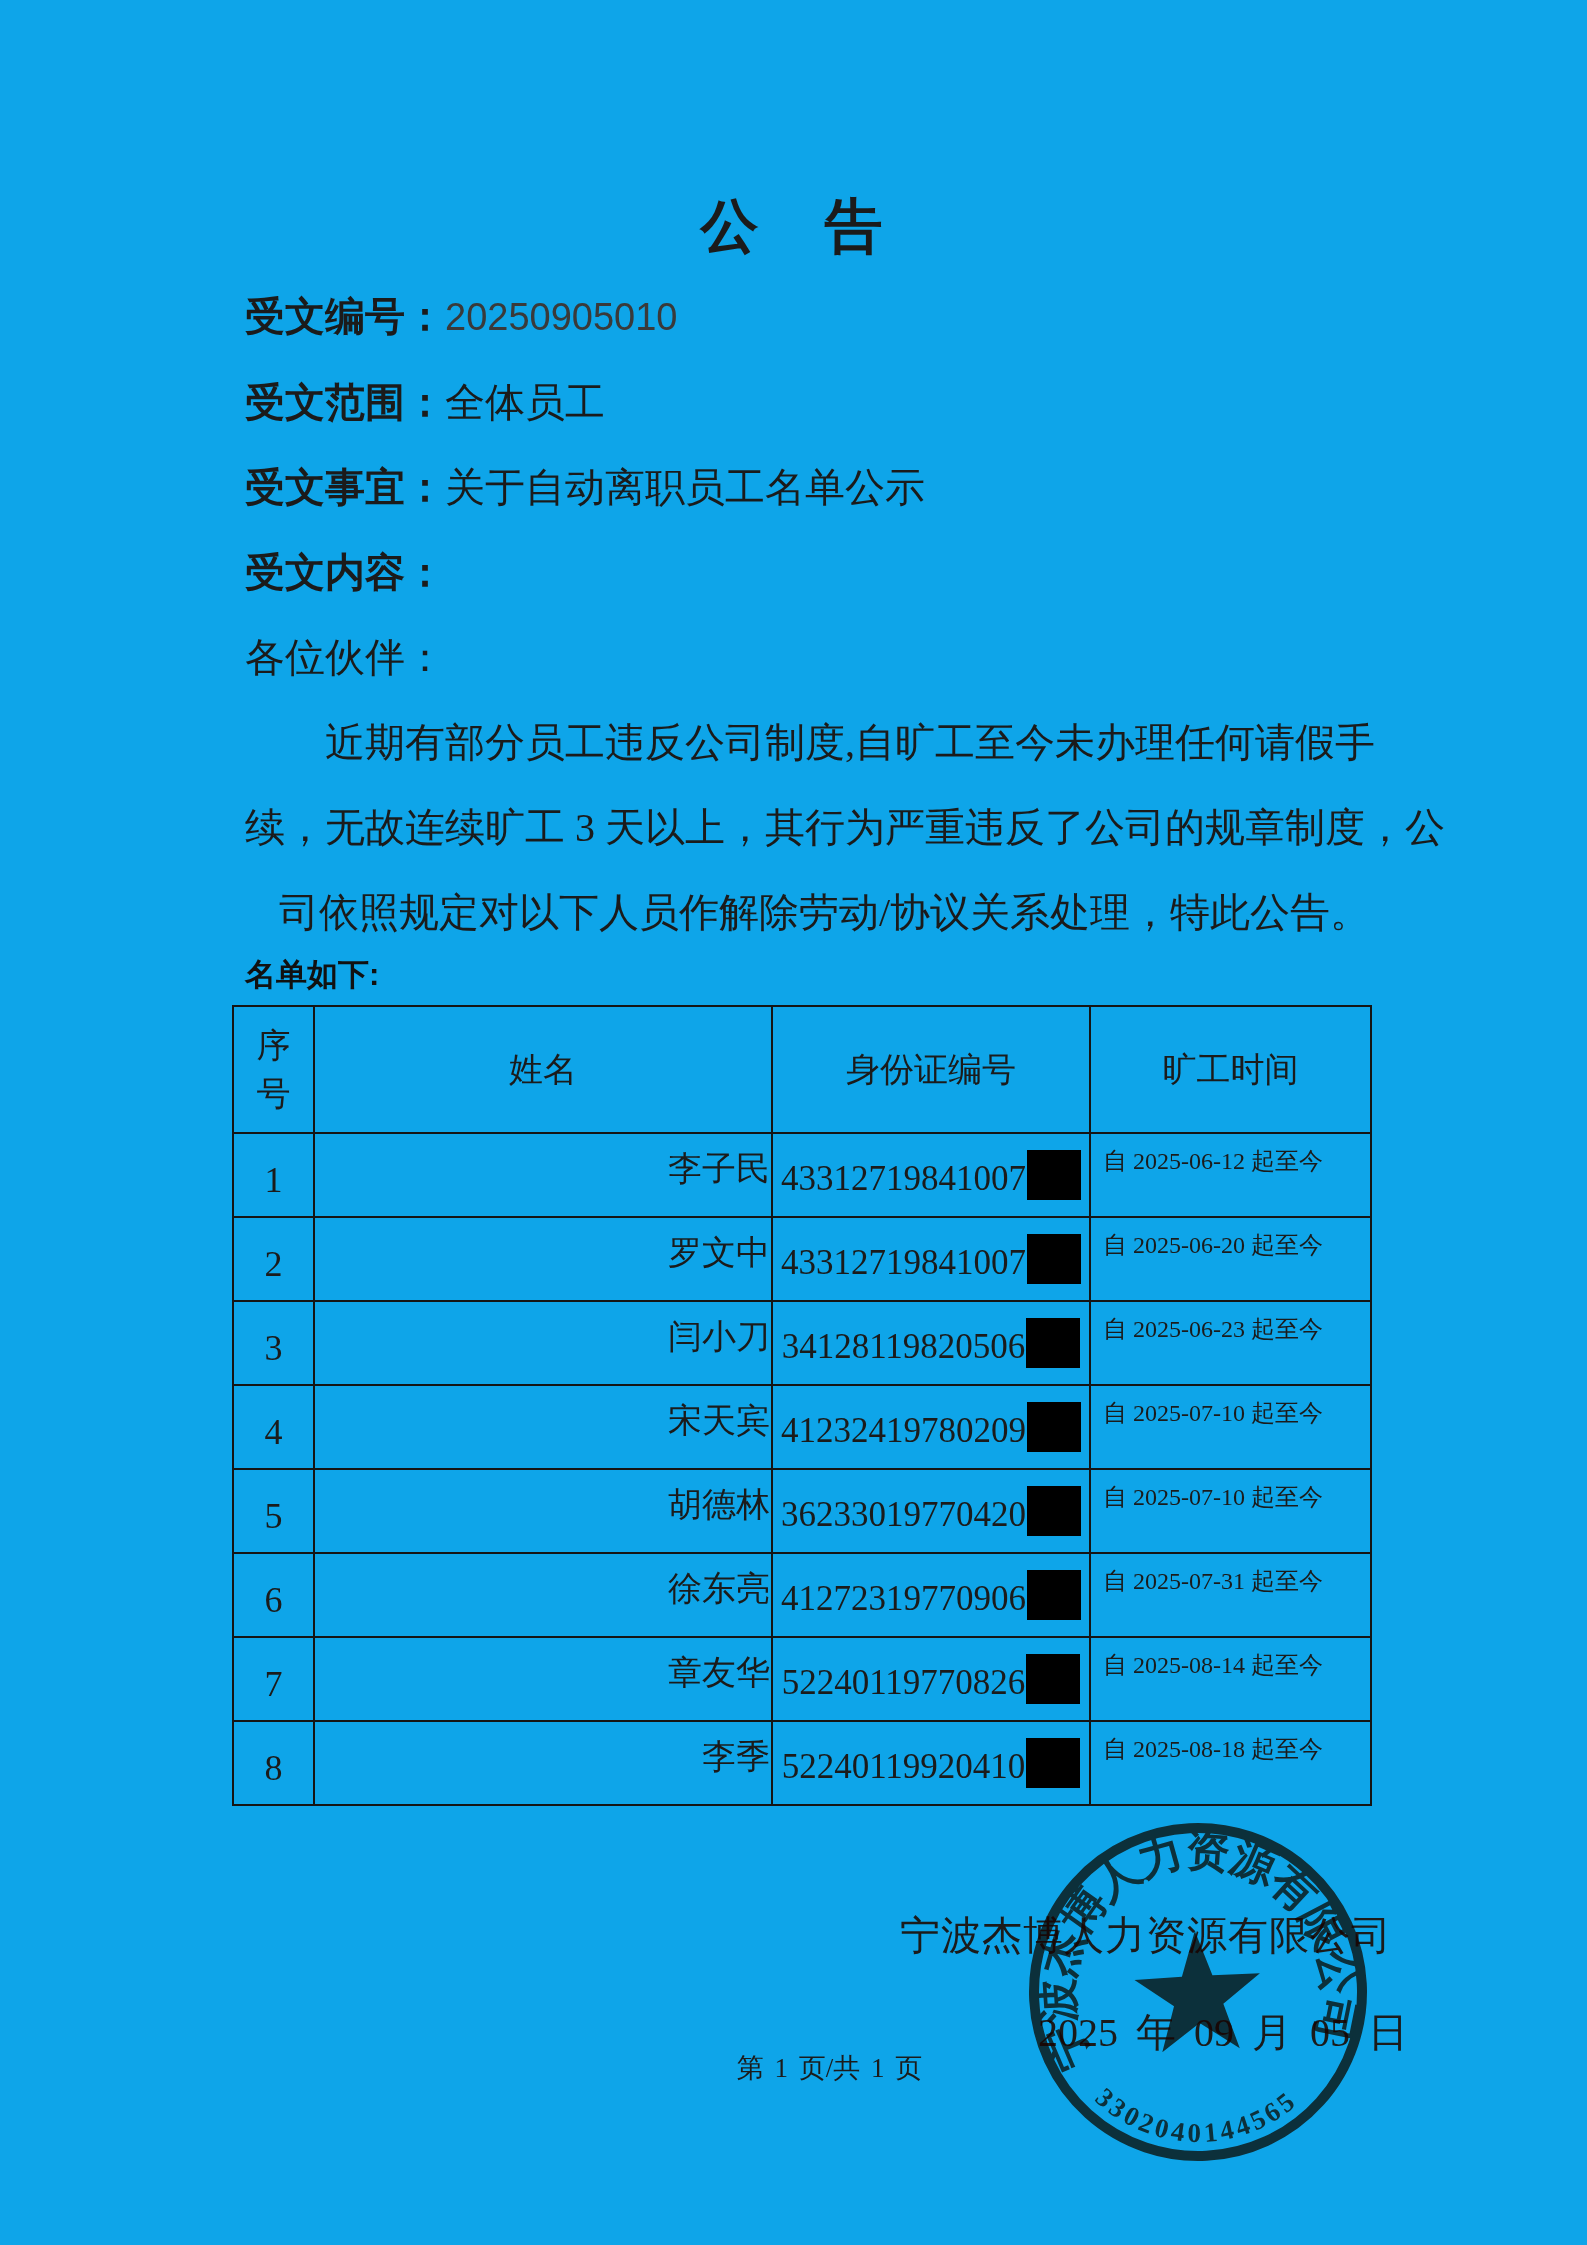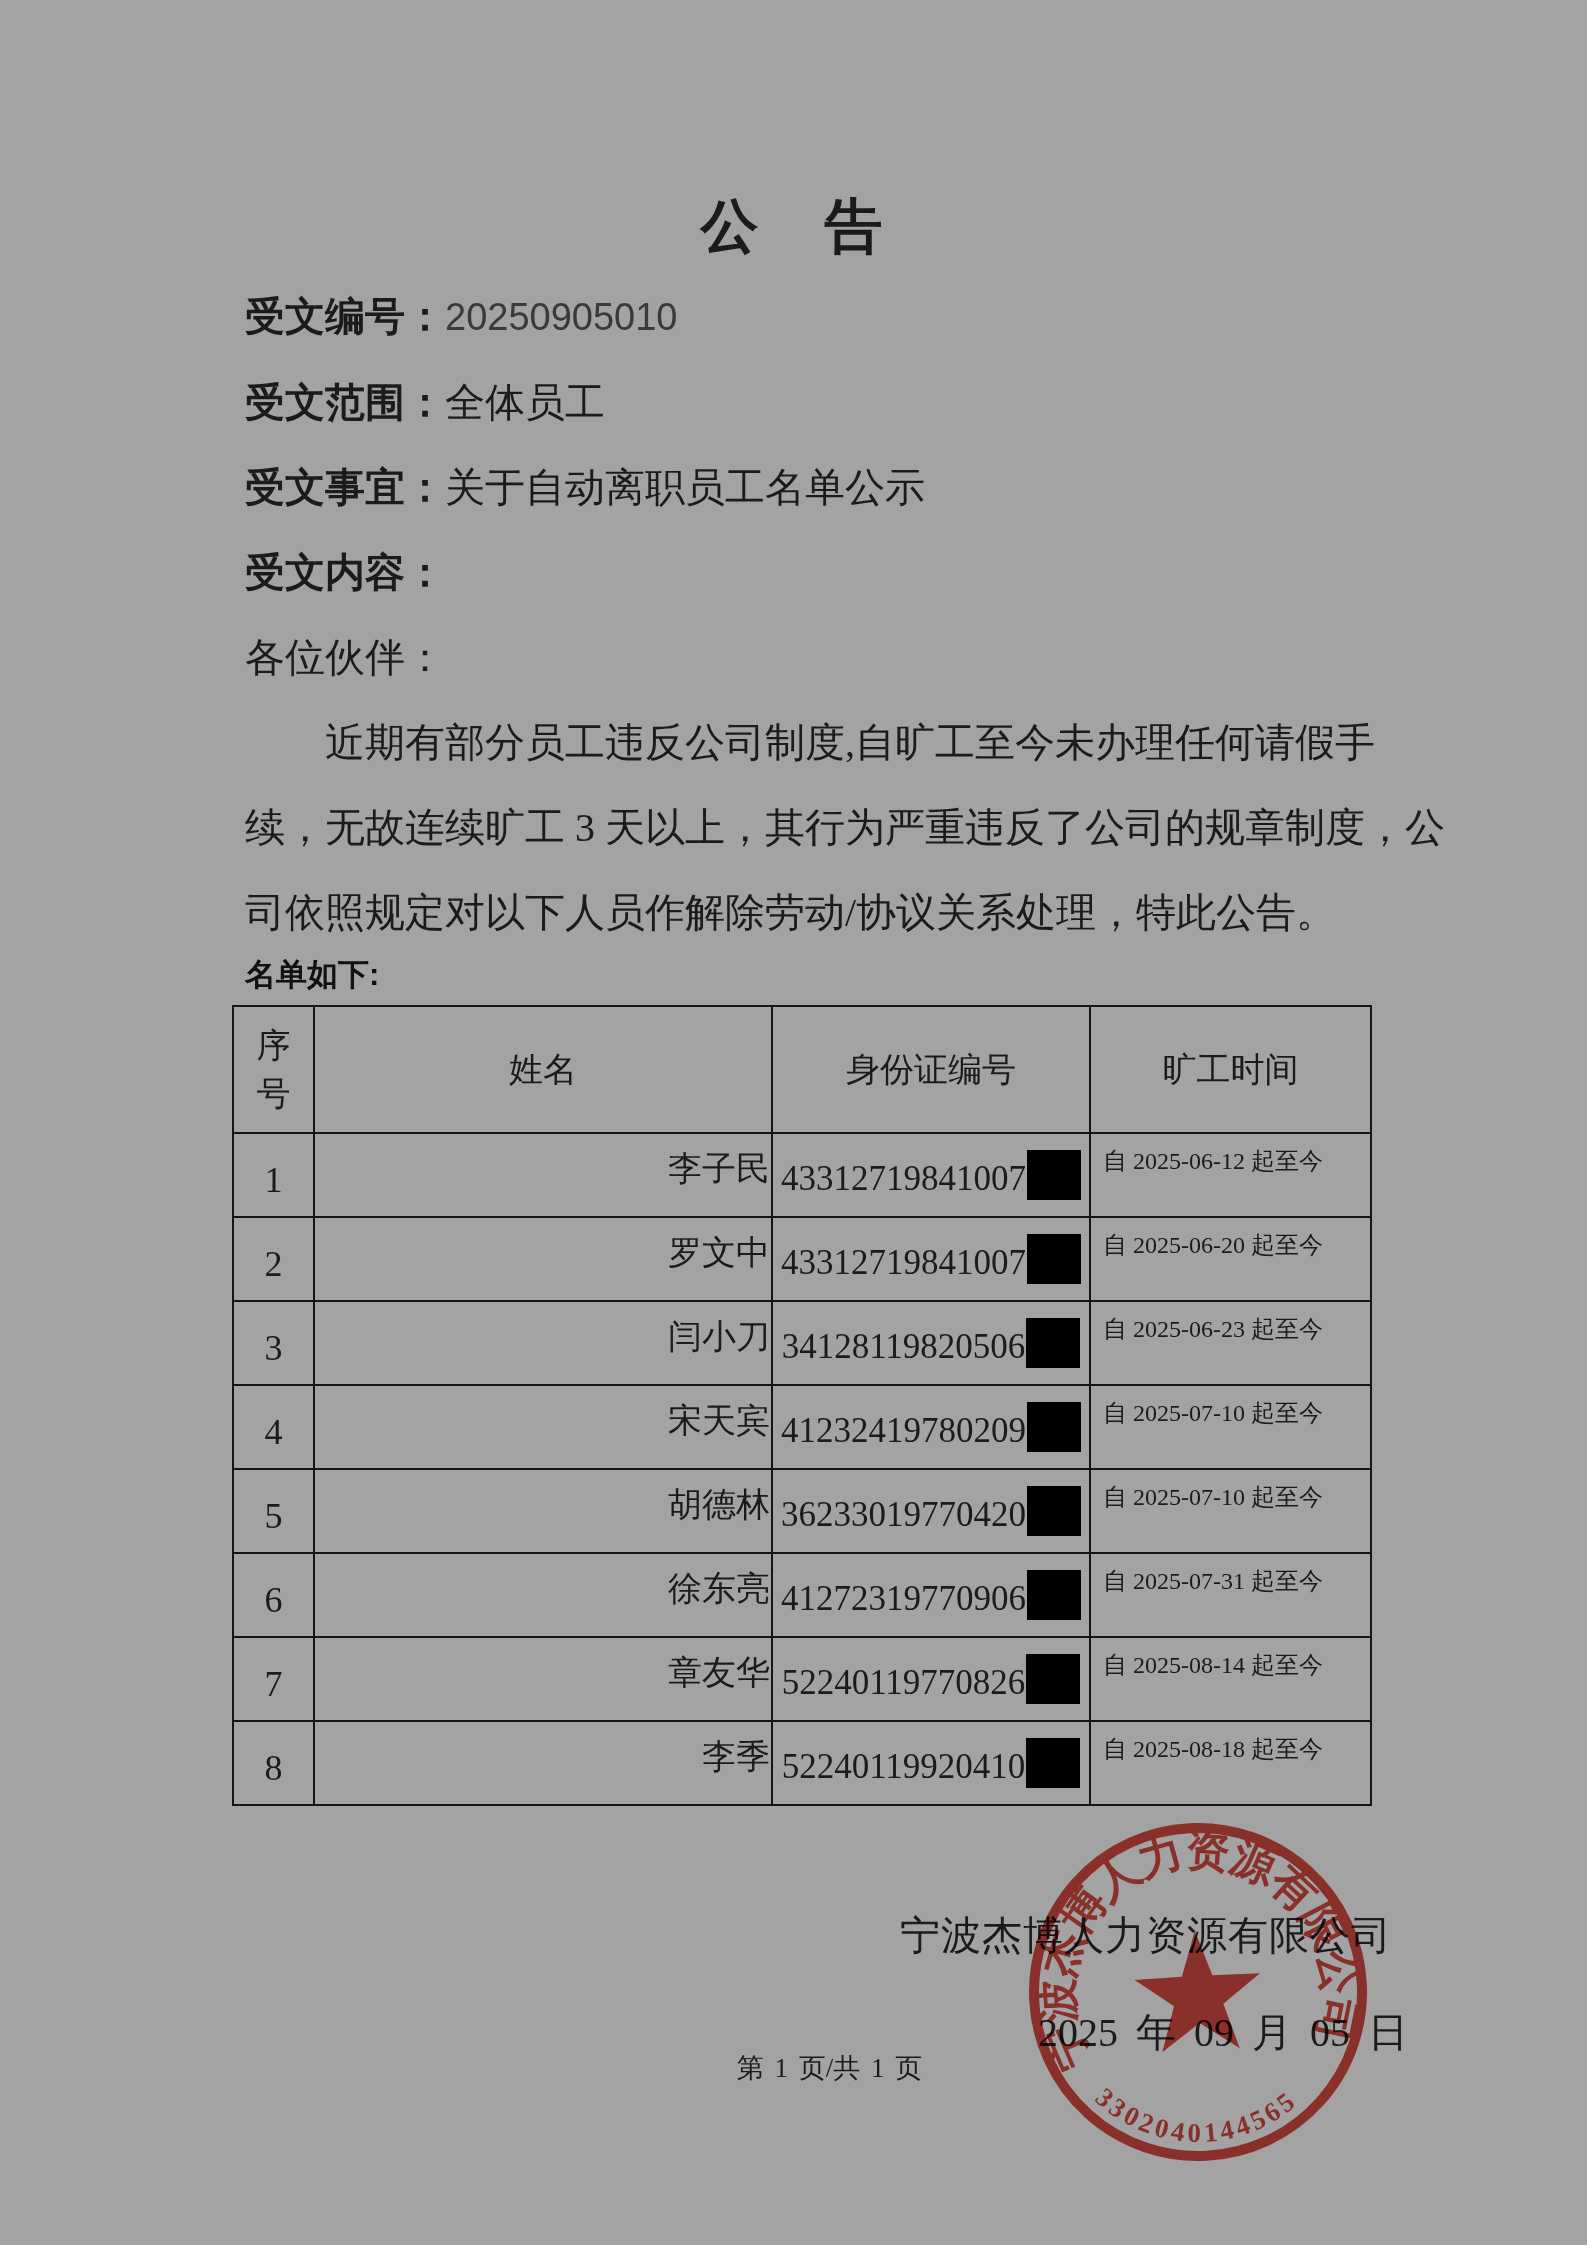--- a/index.html
+++ b/index.html
@@ -1,19 +1,19 @@
 <!DOCTYPE html>
 <html><head>
 <meta charset="utf-8">
 <style>
   html,body{margin:0;padding:0;background:#e8e8e8;}
   .page{
     position:relative;
     width:1587px;height:2245px;
-    background:#a3a3a3;
+    background:#0ea5e9;
     font-family:"Liberation Serif","DejaVu Serif",serif;
     color:#1b1b1b;
     overflow:hidden;
     margin:0 auto;
   }
   .title{
     position:absolute;top:188px;left:0;width:100%;
     margin:0;text-align:center;
     font-size:58px;font-weight:bold;letter-spacing:4px;
     font-family:"Liberation Serif","DejaVu Serif",serif;
@@ -21,21 +21,21 @@
   .content{
     position:absolute;left:245px;top:274px;width:1125px;
     font-size:40px;line-height:85px;
   }
   .content .line{white-space:nowrap;}
   .lbl{font-weight:bold;}
   .num-val{
     font-family:"Liberation Sans","DejaVu Sans",sans-serif;
     font-size:38px;color:#3a3a3a;margin-top:8px;
   }
-  .para-line{white-space:nowrap;}
+  .para-line{white-space:nowrap;text-align:right;}
   .indent{text-indent:80px;}
   .list-label{
     position:absolute;left:245px;top:954px;
     font-size:31px;font-weight:bold;
     font-family:"Liberation Sans","DejaVu Sans",sans-serif;
     color:#111;
   }
   table.roster{
     position:absolute;left:232px;top:1005px;
     border-collapse:collapse;table-layout:fixed;

